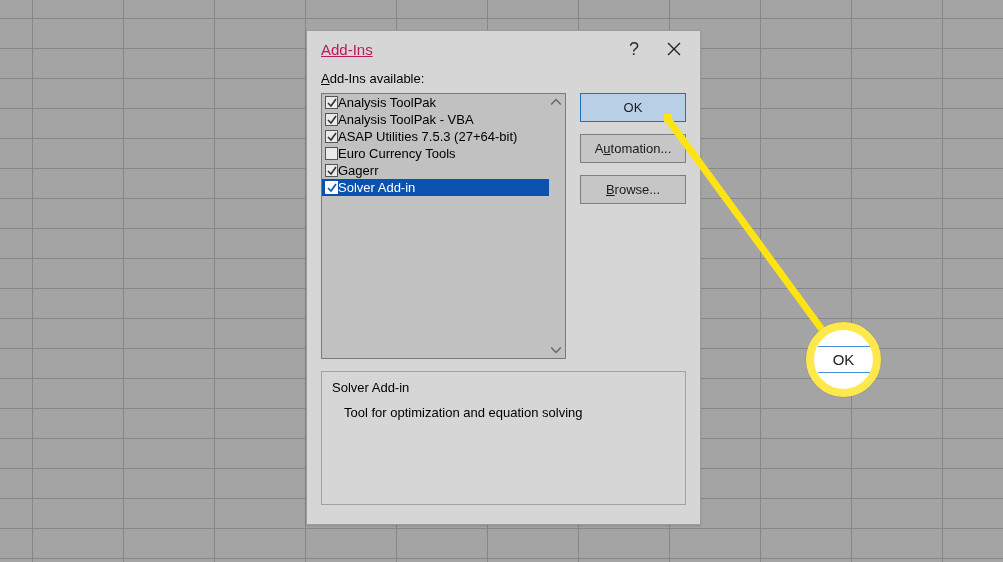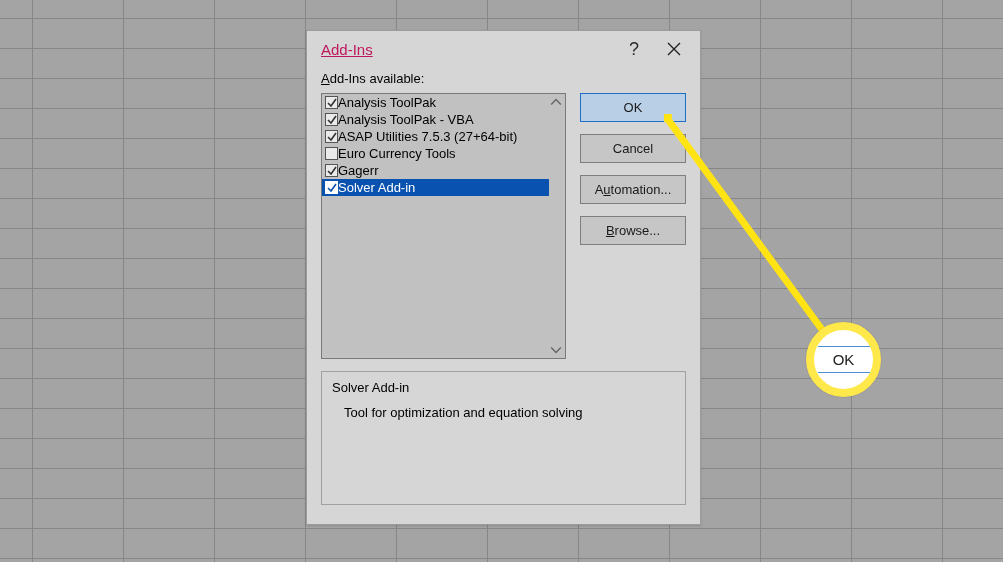--- a/index.html
+++ b/index.html
@@ -214,21 +214,20 @@
                 <path d="M1 7 L5 3 L9 7" stroke="#666" stroke-width="1.2" fill="none"></path>
               </svg>
             <svg class="chev bot" viewBox="0 0 10 10">
                 <path d="M1 3 L5 7 L9 3" stroke="#666" stroke-width="1.2" fill="none"></path>
               </svg>
           </div>
         </div>
 
         <div class="btn-col">
           <div class="btn primary">OK</div>
-          <div class="btn">Cancel</div>
           <div class="btn">
             <span><span>A</span><span class="und">u</span><span>tomation...</span></span>
           </div>
           <div class="btn">
             <span><span class="und">B</span><span>rowse...</span></span>
           </div>
         </div>
       </div>
 
       <div class="desc-box">

